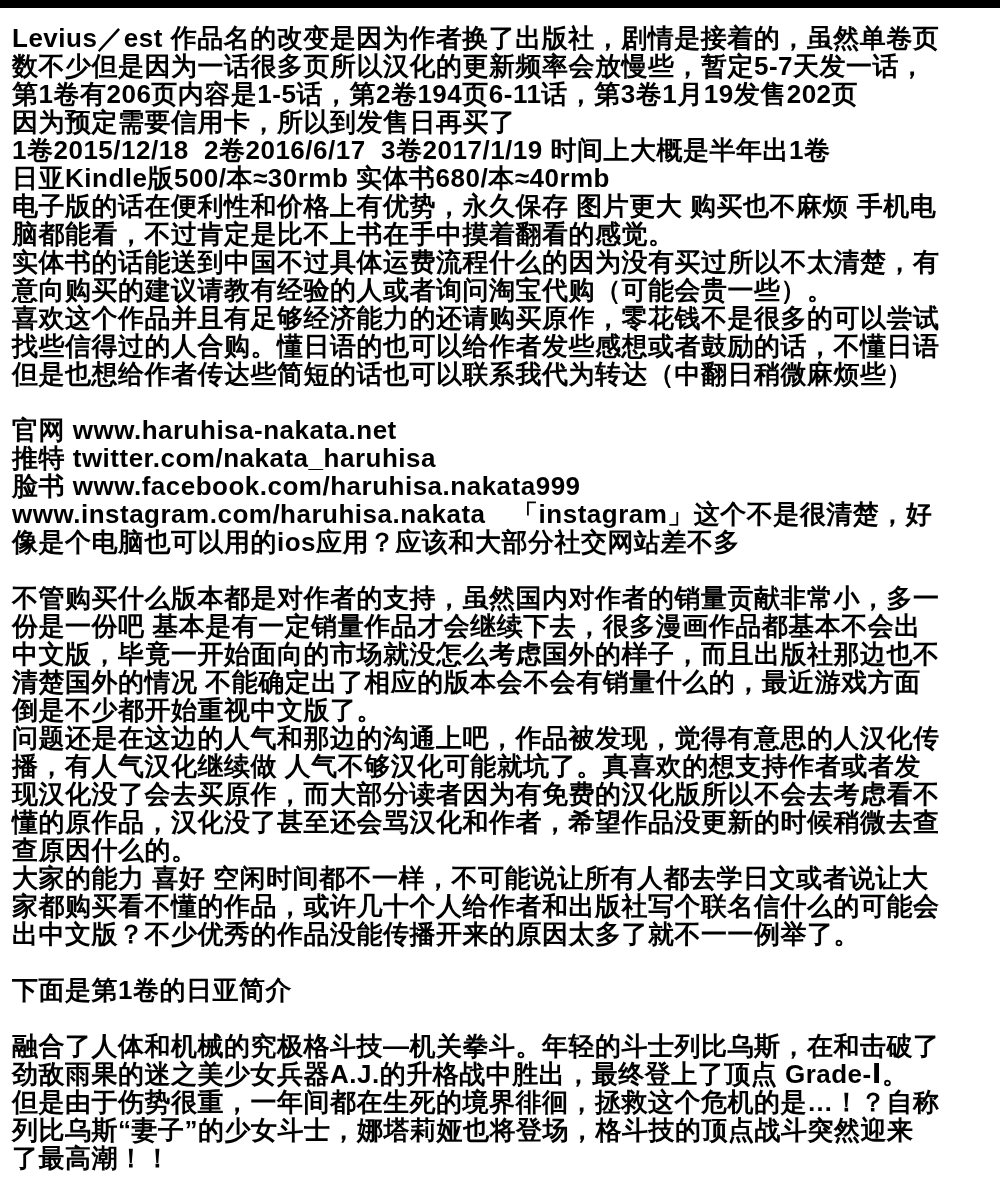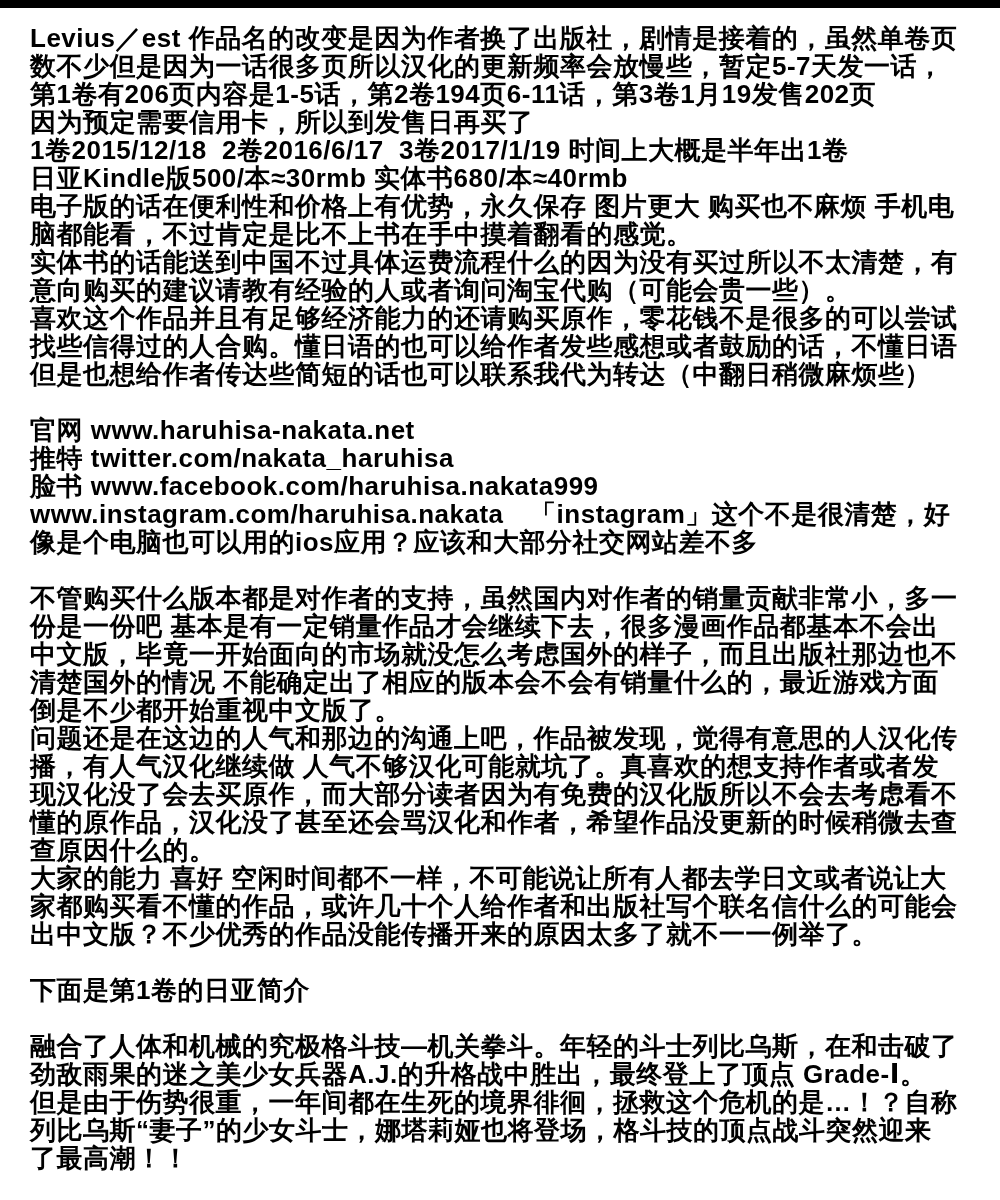--- a/index.html
+++ b/index.html
@@ -14,21 +14,21 @@
     position: relative;
   }
   .top-bar {
     width: 100%;
     height: 8px;
     background: #000000;
   }
   main.doc {
     box-sizing: border-box;
     width: 1000px;
-    padding: 16px 12px 0 30px;
+    padding: 16px 12px 0 12px;
     color: #000000;
     font-family: "Liberation Sans", "DejaVu Sans", sans-serif;
     font-weight: 700;
     font-size: 26px;
     line-height: 28px;
     letter-spacing: 0.5px;
     white-space: pre-wrap;
     word-break: break-all;
   }
   .section {

